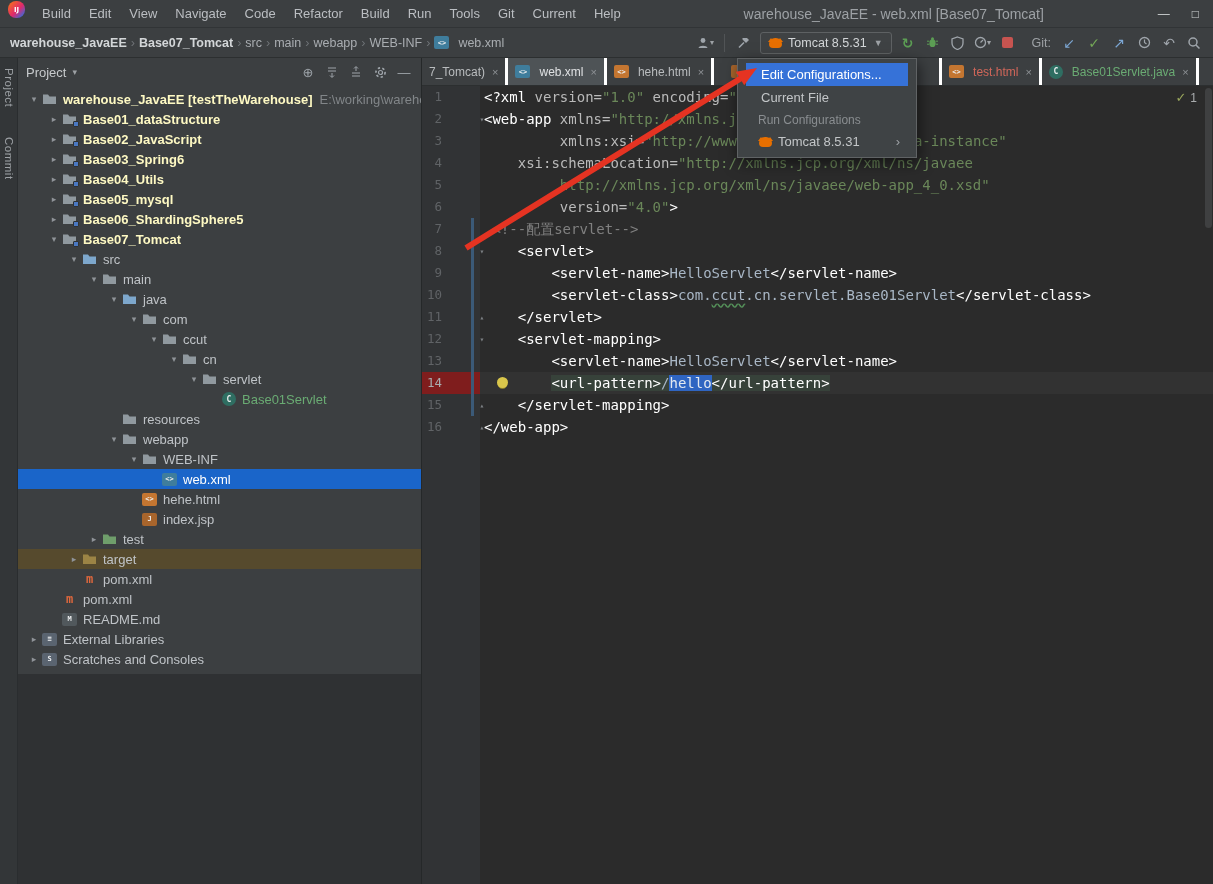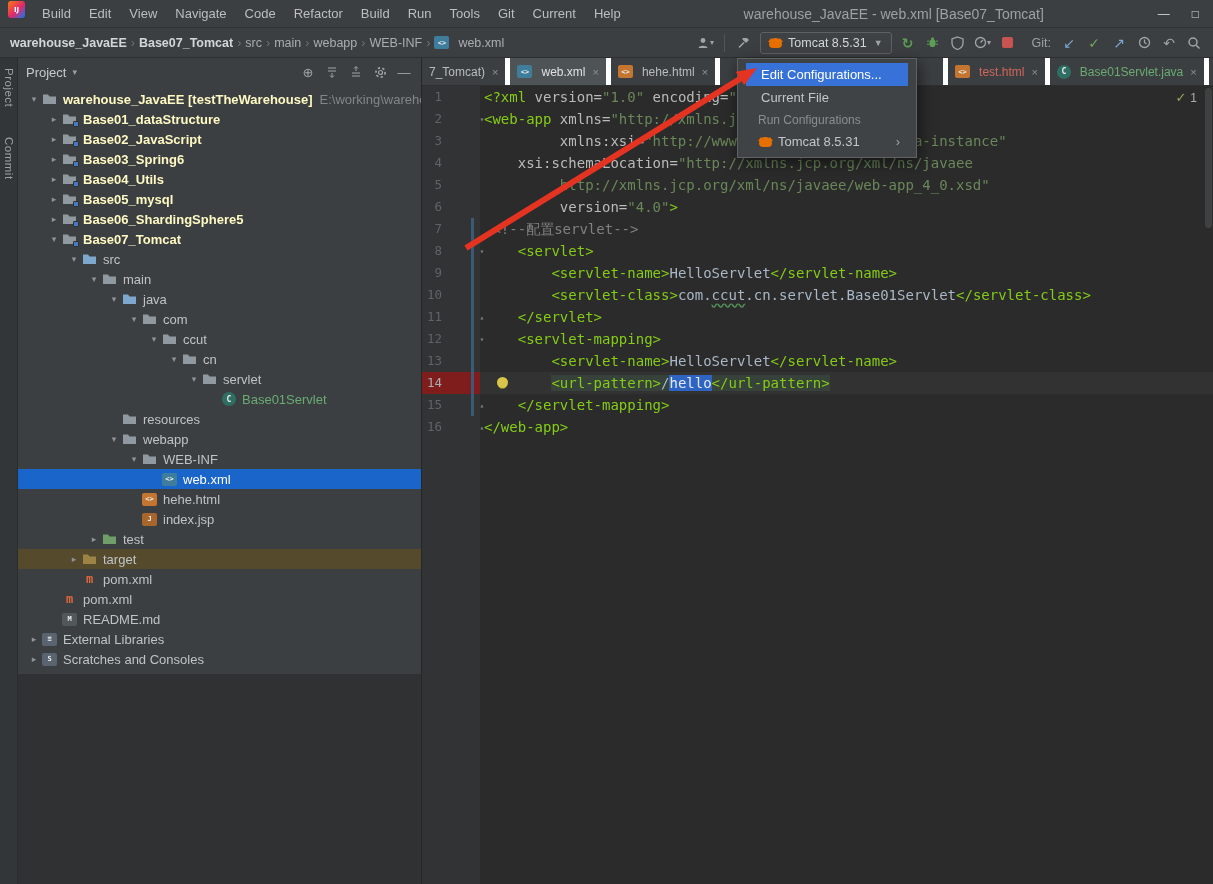--- a/index.html
+++ b/index.html
@@ -3,21 +3,21 @@
 <meta charset="utf-8">
 <style>
 *{box-sizing:border-box;margin:0;padding:0}
 html,body{width:1213px;height:884px;overflow:hidden;background:#2b2b2b;
   font-family:"Liberation Sans","DejaVu Sans",sans-serif;font-size:13px;color:#bbbec2}
 body{display:flex;flex-direction:column;position:relative}
 
 
 .titlebar{height:28px;background:#3c3f41;display:flex;align-items:center;padding:0 6px;
   border-bottom:1px solid #313436;flex:none}
-.logo{width:17px;height:17px;border-radius:3px;background:linear-gradient(135deg,#f97a12,#e1286b 55%,#087cfa);
+.logo{width:17px;height:17px;border-radius:8px;background:linear-gradient(135deg,#f97a12,#e1286b 55%,#087cfa);
   color:#fff;font:700 7px "DejaVu Sans",sans-serif;display:flex;align-items:center;justify-content:center;margin:0 8px 8px 2px}
 .menubar{display:flex}
 .menu-item{padding:5px 9px;color:#bbbec2;cursor:default}
 .wtitle{flex:1;text-align:center;color:#9da1a5;font-size:14px;white-space:nowrap;overflow:hidden}
 .wbtns{display:flex;gap:22px;padding-right:8px;color:#cfd2d4;font-size:12px}
 .wbtn{cursor:default}
 
 
 .navbar{height:30px;background:#3c3f41;border-bottom:1px solid #2c2f30;display:flex;align-items:center;
   padding:0 10px;gap:4px;flex:none}
@@ -65,37 +65,37 @@
   margin-right:5px;border-radius:2px;font:700 7px "DejaVu Sans Mono",monospace;color:#eceeef;position:relative}
 .fi-maven{background:none !important;color:#e0683d;font-size:12px}
 .fi-class{border-radius:50%;width:14px;height:14px;font-size:8px}
 .fi-module i{position:absolute;right:-2px;bottom:-1px;width:6px;height:6px;background:#4a78c2;border:1px solid #2f3234;border-radius:1px}
 .fi-xml{background:#3f7d9c}.fi-html{background:#c47631}.fi-jsp{background:#a8652c}
 .fi-markdown{background:#51585c}.fi-class{background:#2f6e62}.fi-library{background:#5a6470}.fi-scratch{background:#5a6470}
 
 
 .earea{flex:1;display:flex;flex-direction:column;position:relative;background:#2b2b2b;min-width:0}
 .tabbar{height:28px;background:#3c3f41;display:flex;align-items:stretch;border-bottom:1px solid #2c2f30;flex:none;overflow:hidden}
-.tab{display:flex;align-items:center;padding:0 7px;gap:4px;font-size:12px;color:#b9bcbe;border-right:5px solid #ffffff;cursor:default;flex:none}
+.tab{display:flex;align-items:center;padding:0 7px;gap:4px;font-size:12px;color:#b9bcbe;border-right:3px solid #ffffff;cursor:default;flex:none}
 .tab.active{background:#4e5356;color:#dfe1e3}
 .tab .x{color:#8e9296;font-size:11px;margin-left:3px;cursor:default}
 .tab.filler{width:228px}
 .editor{flex:1;display:flex;font-family:"DejaVu Sans Mono",monospace;font-size:14px;line-height:22px;position:relative}
 .gutter{width:58px;background:#313335;position:relative;flex:none}
 .grow{height:22px;position:relative;color:#606366;font-size:12.5px;text-align:right;padding-right:38px;
   font-family:"DejaVu Sans Mono",monospace}
 .grow.cur{background:#7f1d1d;color:#a9acae}
 .fold{position:absolute;right:-8px;top:1px;width:12px;text-align:center;font-size:8px;color:#7b7f83;z-index:3;cursor:default}
 .bulb{position:absolute;right:-28px;top:5px;width:11px;height:11px;border-radius:50%;background:#d9c64b;
   box-shadow:0 2px 0 -1px #8a7d2c;z-index:4;cursor:default}
 .vcs{position:absolute;left:49px;top:132px;width:3px;height:198px;background:#3b5a78;z-index:2;cursor:default}
 .codecol{flex:1;position:relative;white-space:pre;color:#a9b7c6;overflow:hidden}
 .crow{height:22px;padding-left:4px}
 .crow.cur{background:#323232}
-.tk-tag{color:#84cc16}.tk-attr{color:#bababa}.tk-str{color:#6a8759}.tk-txt{color:#a9b7c6}.tk-cmt{color:#808080}
+.tk-tag{color:#ffffff}.tk-attr{color:#bababa}.tk-str{color:#6a8759}.tk-txt{color:#a9b7c6}.tk-cmt{color:#808080}
 .tk-bg{background:#37423a}
 .tk-sel{background:#2f65c2;color:#e3e9f0}
 .typo{text-decoration:#549159 wavy underline;text-underline-offset:3px}
 .insp{position:absolute;top:4px;right:16px;display:flex;align-items:center;gap:4px;
   font:12px "Liberation Sans",sans-serif;color:#a9acae;z-index:5}
 .insp .chk{color:#99a65c;font-size:13px}
 .scrollthumb{position:absolute;right:1px;top:2px;width:7px;height:140px;background:rgba(170,175,180,.16);border-radius:4px;z-index:6}
 
 
 .popup{position:absolute;left:737px;top:58px;width:180px;background:#3f4345;border:1px solid #606365;

